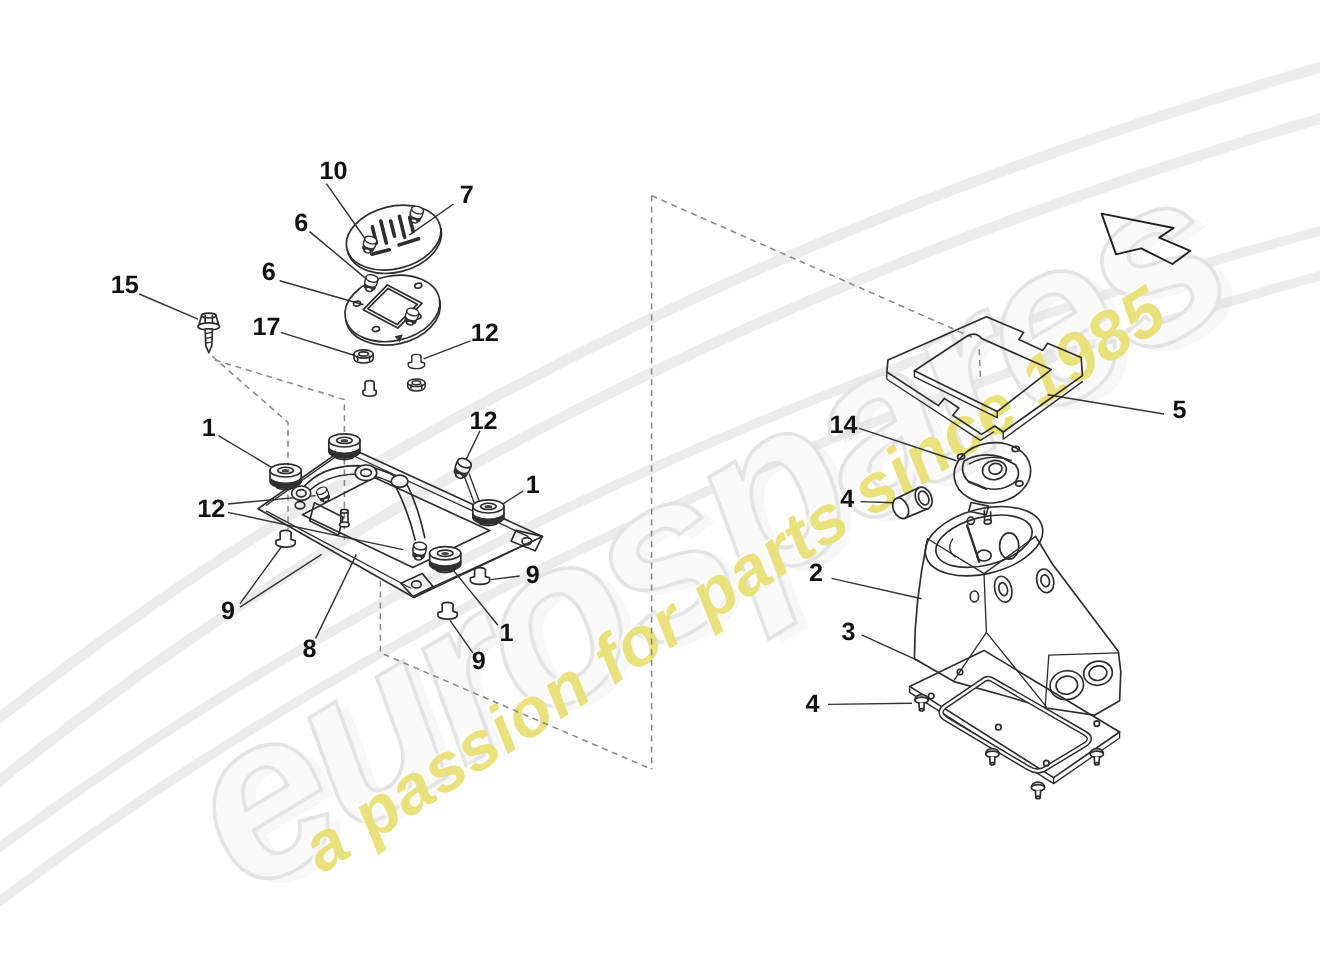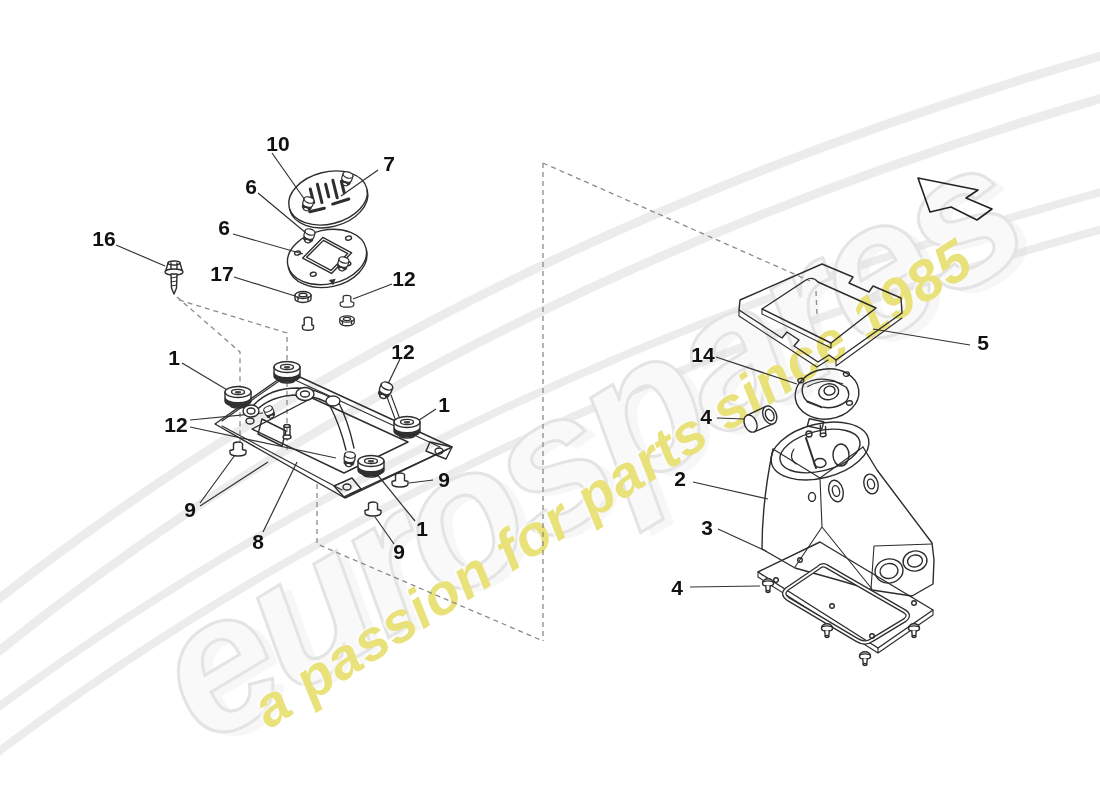--- a/index.html
+++ b/index.html
@@ -292,21 +292,21 @@
     </g>
 
     <path d="M 918,178 L 978,190 L 966,198 L 992,209 L 977,220 L 951,207 L 930,212 Z" fill="none" stroke="#222" stroke-width="1.6" stroke-linejoin="round"></path>
   </svg>
 
   <div class="callouts">
     <div class="callout" style="left:278px;top:143px">10</div>
     <div class="callout" style="left:389px;top:163px">7</div>
     <div class="callout" style="left:251px;top:186px">6</div>
     <div class="callout" style="left:224px;top:227px">6</div>
-    <div class="callout" style="left:104px;top:238px">16</div>
+    <div class="callout" style="left:104px;top:238px">15</div>
     <div class="callout" style="left:222px;top:273px">17</div>
     <div class="callout" style="left:404px;top:278px">12</div>
     <div class="callout" style="left:174px;top:357px">1</div>
     <div class="callout" style="left:403px;top:351px">12</div>
     <div class="callout" style="left:444px;top:404px">1</div>
     <div class="callout" style="left:176px;top:424px">12</div>
     <div class="callout" style="left:190px;top:509px">9</div>
     <div class="callout" style="left:444px;top:479px">9</div>
     <div class="callout" style="left:258px;top:541px">8</div>
     <div class="callout" style="left:422px;top:528px">1</div>

